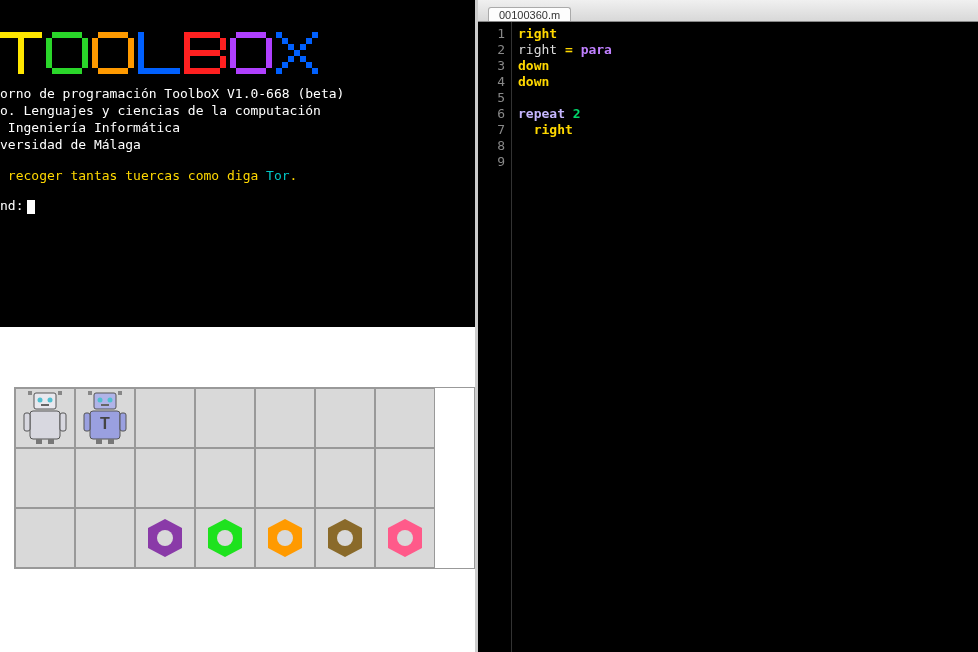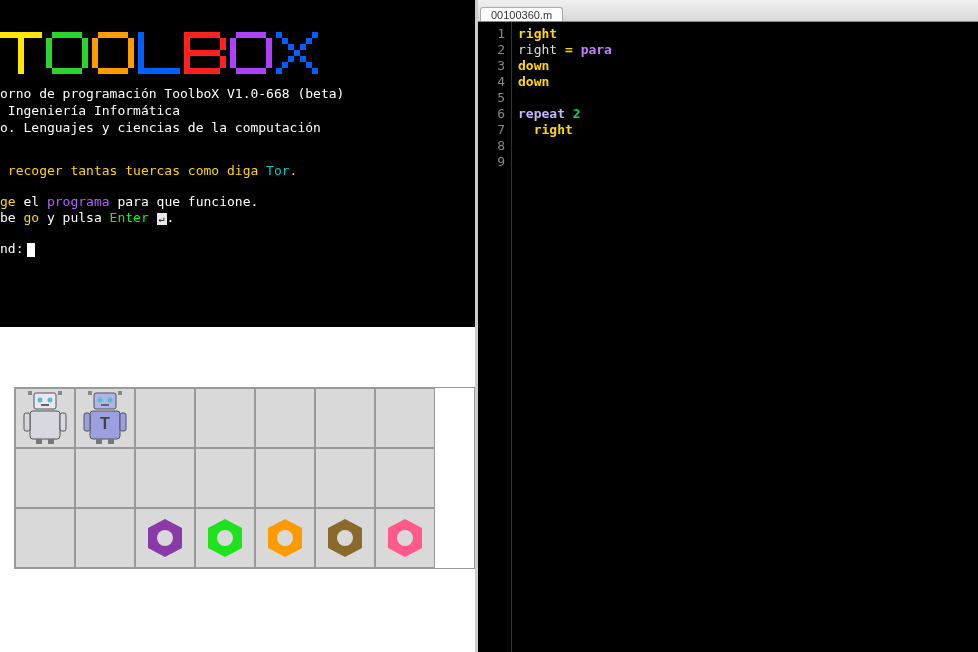--- a/index.html
+++ b/index.html
@@ -33,21 +33,21 @@
       margin-bottom: 12px;
       height: 70px;
     }
     .logo-letter {
       display: inline-block;
       font-family: monospace;
       line-height: 1;
     }
     .px { display: grid; grid-template-columns: repeat(var(--w,7), 6px); grid-auto-rows: 6px; }
     .px span { width:6px; height:6px; }
-    .info-lines { margin-bottom: 26px; }
+    .info-lines { margin-bottom: 14px; }
     .info-lines div { white-space: pre; }
     .task-line { margin-bottom: 14px; }
     .task-line span, .help-lines span { white-space: pre; text-align: right; }
     .help-lines { margin-bottom: 14px; }
     .yellow { color: #ffd800; }
     .cyan { color: #00c8c8; }
     .purple { color: #b060ff; }
     .green-t { color: #00ff00; }
     .cursor-box {
       display: inline-block;
@@ -93,21 +93,21 @@
       flex: 1;
       background: #000;
       display: flex;
       flex-direction: column;
     }
     .tab-bar {
       height: 22px;
       background: linear-gradient(#f0f0f0, #d8d8d8);
       display: flex;
       align-items: flex-end;
-      padding-left: 2px;
+      padding-left: 10px;
       border-bottom: 1px solid #888;
     }
     .tab {
       background: #fdfdfd;
       border: 1px solid #aaa;
       border-bottom: none;
       border-radius: 3px 3px 0 0;
       padding: 1px 10px 0 10px;
       font-size: 11px;
       font-family: sans-serif;
@@ -500,33 +500,26 @@
           <span></span>
           <span></span>
           <span></span>
           <span></span>
           <span></span>
           <span style="background: rgb(0, 96, 255);"></span>
         </div>
       </div>
     <div class="info-lines">
       <div>orno de programación ToolboX V1.0-668 (beta)</div>
+      <div>o. Lenguajes y ciencias de la computación</div>
       <div> Ingeniería Informática</div>
-      <div>o. Lenguajes y ciencias de la computación</div>
+      <div>versidad de Málaga</div>
     </div>
     <div class="task-line">
       <span class="yellow"> recoger tantas tuercas como diga </span><span class="cyan">Tor</span><span class="yellow">.</span>
-    </div>
-    <div class="help-lines">
-      <div>
-        <span class="yellow">ge</span><span> el </span><span class="purple">programa</span><span> para que funcione.</span>
-      </div>
-      <div>
-        <span>be </span><span class="yellow">go</span><span> y pulsa </span><span class="green-t">Enter</span><span> </span><span class="cursor-box">↵</span><span>.</span>
-      </div>
     </div>
     <div class="prompt-line">
       <span>nd:</span>
       <span class="blink-cursor"></span>
     </div>
   </div>
   <div class="board-area">
     <div class="grid" id="grid">
         <div class="cell">
           <svg class="robot" viewBox="0 0 50 54">

